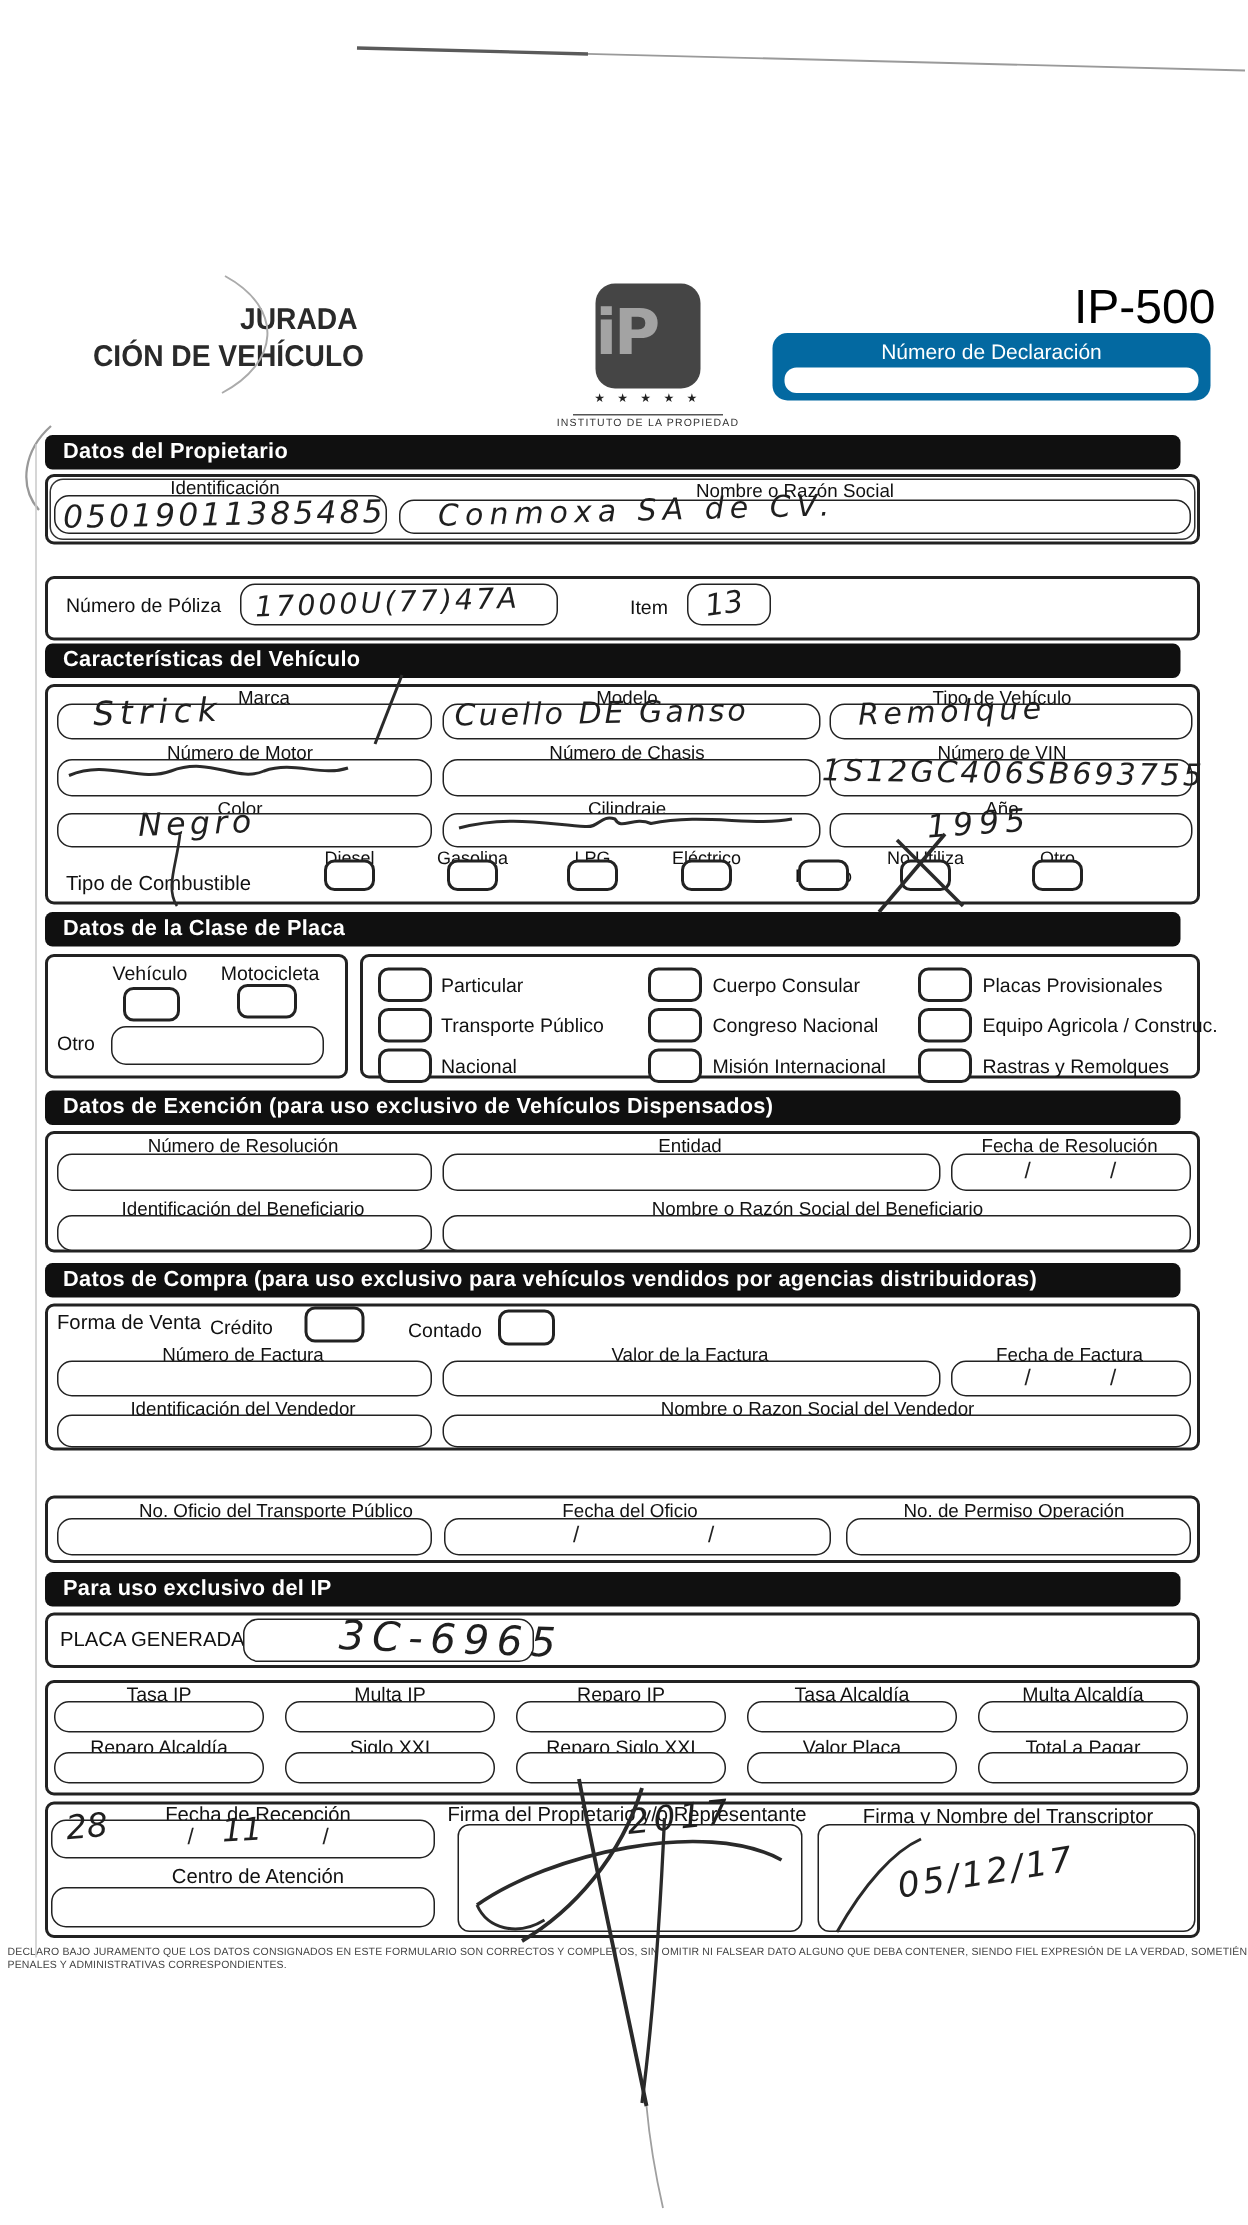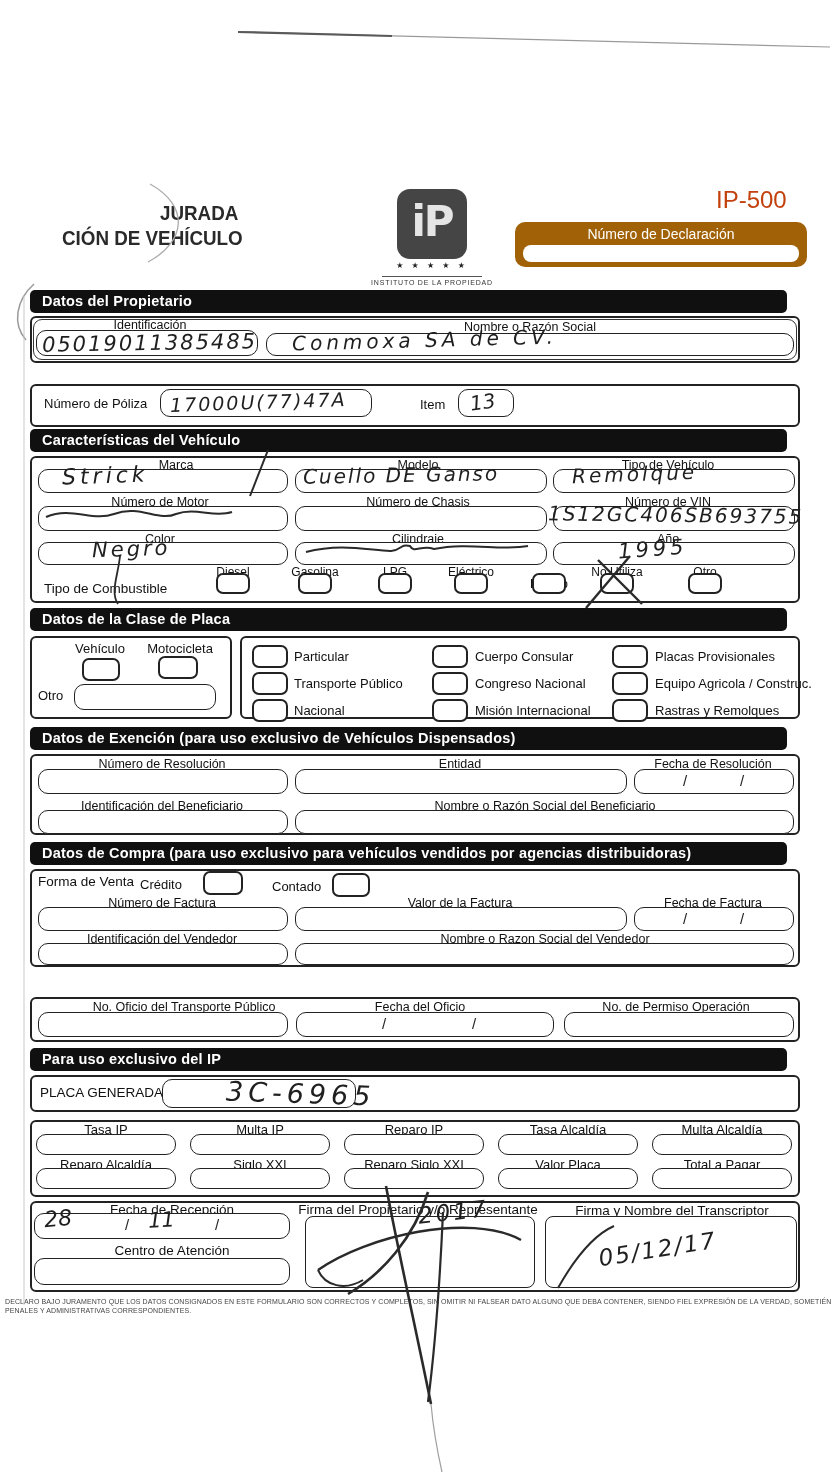--- a/index.html
+++ b/index.html
@@ -12,29 +12,29 @@
   .panel2{position:absolute;border:1.5px solid #333;border-radius:9px;box-sizing:border-box;}
   .fld{position:absolute;border:1.6px solid #222;border-radius:10px;background:#fff;box-sizing:border-box;}
   .fld .slash{position:absolute;top:2px;font-size:15px;color:#222;}
   .lbl{position:absolute;font-size:12.5px;color:#111;white-space:nowrap;}
   .lblc{transform:translateX(-50%);}
   .cb{position:absolute;width:34px;height:21px;border:2px solid #222;border-radius:7px;background:#fff;box-sizing:border-box;}
   .hw{position:absolute;font-family:"DejaVu Sans",sans-serif;font-style:italic;color:#1f1f1f;
       white-space:nowrap;z-index:40;}
   .hdr-title{position:absolute;font-weight:bold;color:#2a2a2a;transform:scaleX(.94);transform-origin:left;}
   .logo-box{position:absolute;left:397px;top:189px;width:70px;height:70px;background:#454545;border-radius:13px;
-            color:#e5e5e5;font-family:"DejaVu Sans",sans-serif;font-weight:bold;font-size:42px;text-align:center;
+            color:#a3a3a3;font-family:"DejaVu Sans",sans-serif;font-weight:bold;font-size:42px;
             line-height:66px;letter-spacing:-2px;}
   .logo-stars{position:absolute;left:432px;top:261px;transform:translateX(-50%);font-size:8px;color:#222;
               letter-spacing:3px;white-space:nowrap;}
   .logo-line{position:absolute;left:382px;top:276px;width:100px;height:1px;background:#555;}
   .logo-org{position:absolute;left:432px;top:279px;transform:translateX(-50%);font-size:7px;color:#333;
             letter-spacing:.8px;white-space:nowrap;}
-  .form-code{position:absolute;left:716px;top:186px;font-size:24px;color:#c2410c;}
-  .decl-box{position:absolute;left:515px;top:222px;width:292px;height:45px;background:#a16207;border-radius:10px;}
+  .form-code{position:absolute;left:716px;top:186px;font-size:32px;color:#000000;}
+  .decl-box{position:absolute;left:515px;top:222px;width:292px;height:45px;background:#0369a1;border-radius:10px;}
   .decl-label{position:absolute;left:50%;top:4px;transform:translateX(-50%);color:#fff;font-size:14px;white-space:nowrap;}
   .decl-input{position:absolute;left:8px;right:8px;top:23px;height:17px;background:#fff;border-radius:8px;}
   .fine{position:absolute;left:5px;width:824px;font-size:7px;color:#444;letter-spacing:.1px;white-space:nowrap;}
   svg.overlay{position:absolute;left:0;top:0;z-index:50;pointer-events:none;}
 </style>
 </head>
 <body>
 
 <div class="page">
 

